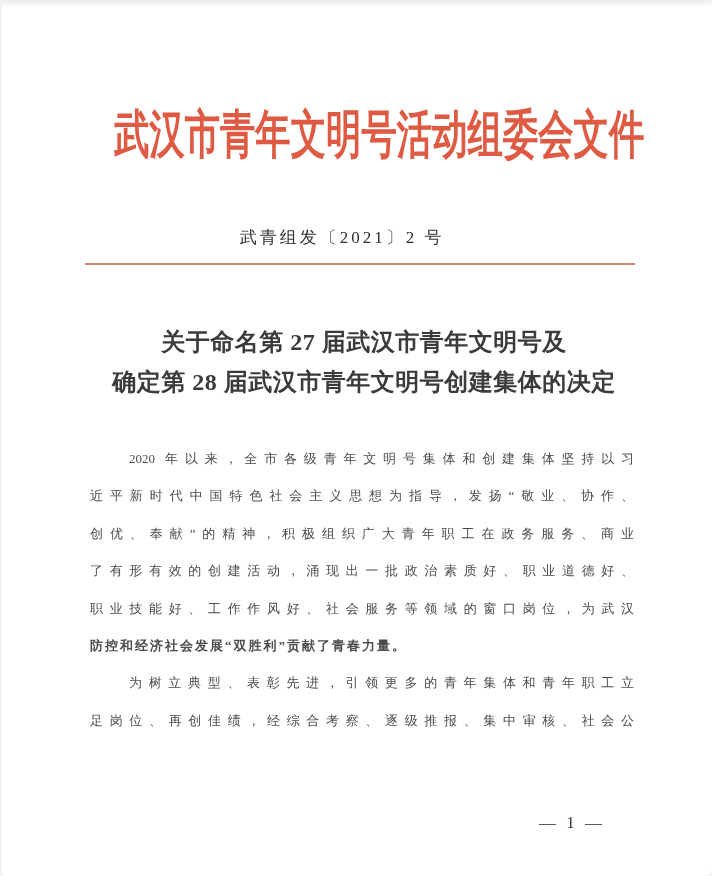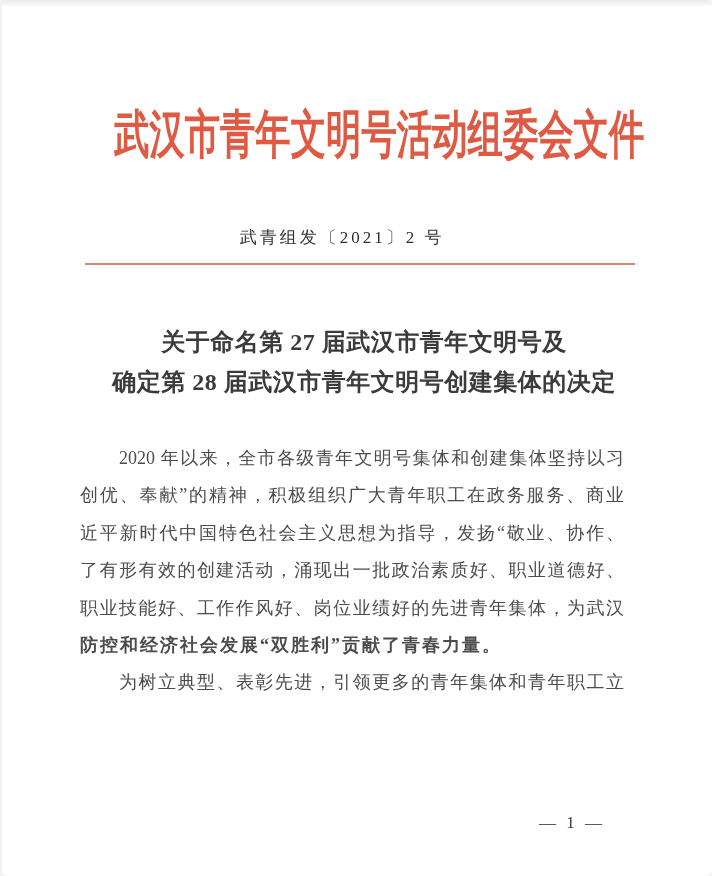--- a/index.html
+++ b/index.html
@@ -50,23 +50,23 @@
   .doc-title {
     position: absolute; top: 322px; left: 0; width: 712px;
     text-align: center;
     font-size: 24px; font-weight: bold;
     color: #3b3b3b;
     line-height: 40px;
     letter-spacing: 0.5px;
     padding-left: 8px;
   }
   .body-text {
-    position: absolute; top: 440px; left: 80px;
+    position: absolute; top: 440px; left: 90px;
     width: 544px;
-    font-size: 18px;
+    font-size: 13px;
     color: #4c4c4c;
     line-height: 37.4px;
   }
   .line {
     height: 37.4px;
     text-align: justify;
     text-align-last: justify;
     white-space: nowrap;
   }
   .line.just { text-align-last: justify; white-space: normal; overflow: hidden; }
@@ -92,22 +92,23 @@
 
   <div class="red-rule"></div>
 
   <div class="doc-title">
     <div>关于命名第 27 届武汉市青年文明号及</div>
     <div>确定第 28 届武汉市青年文明号创建集体的决定</div>
   </div>
 
   <div class="body-text">
     <div class="line just indent">2020 年以来，全市各级青年文明号集体和创建集体坚持以习</div>
+    <div class="line just">近平新时代中国特色社会主义思想为指导，发扬“敬业、协作、</div>
     <div class="line just">创优、奉献”的精神，积极组织广大青年职工在政务服务、商业</div>
-    <div class="line just">近平新时代中国特色社会主义思想为指导，发扬“敬业、协作、</div>
     <div class="line just">了有形有效的创建活动，涌现出一批政治素质好、职业道德好、</div>
-    <div class="line just">职业技能好、工作作风好、岗位业绩好的先进青年集体，为武汉</div>
+    <div class="line just">职业技能好、工作作风好、社会服务等领域的窗口岗位，为武汉</div>
     <div class="line nojust">防控和经济社会发展“双胜利”贡献了青春力量。</div>
     <div class="line just indent">为树立典型、表彰先进，引领更多的青年集体和青年职工立</div>
+    <div class="line just">足岗位、再创佳绩，经综合考察、逐级推报、集中审核、社会公</div>
   </div>
 
   <div class="page-number">— 1 —</div>
 </div>
 
 </body></html>

